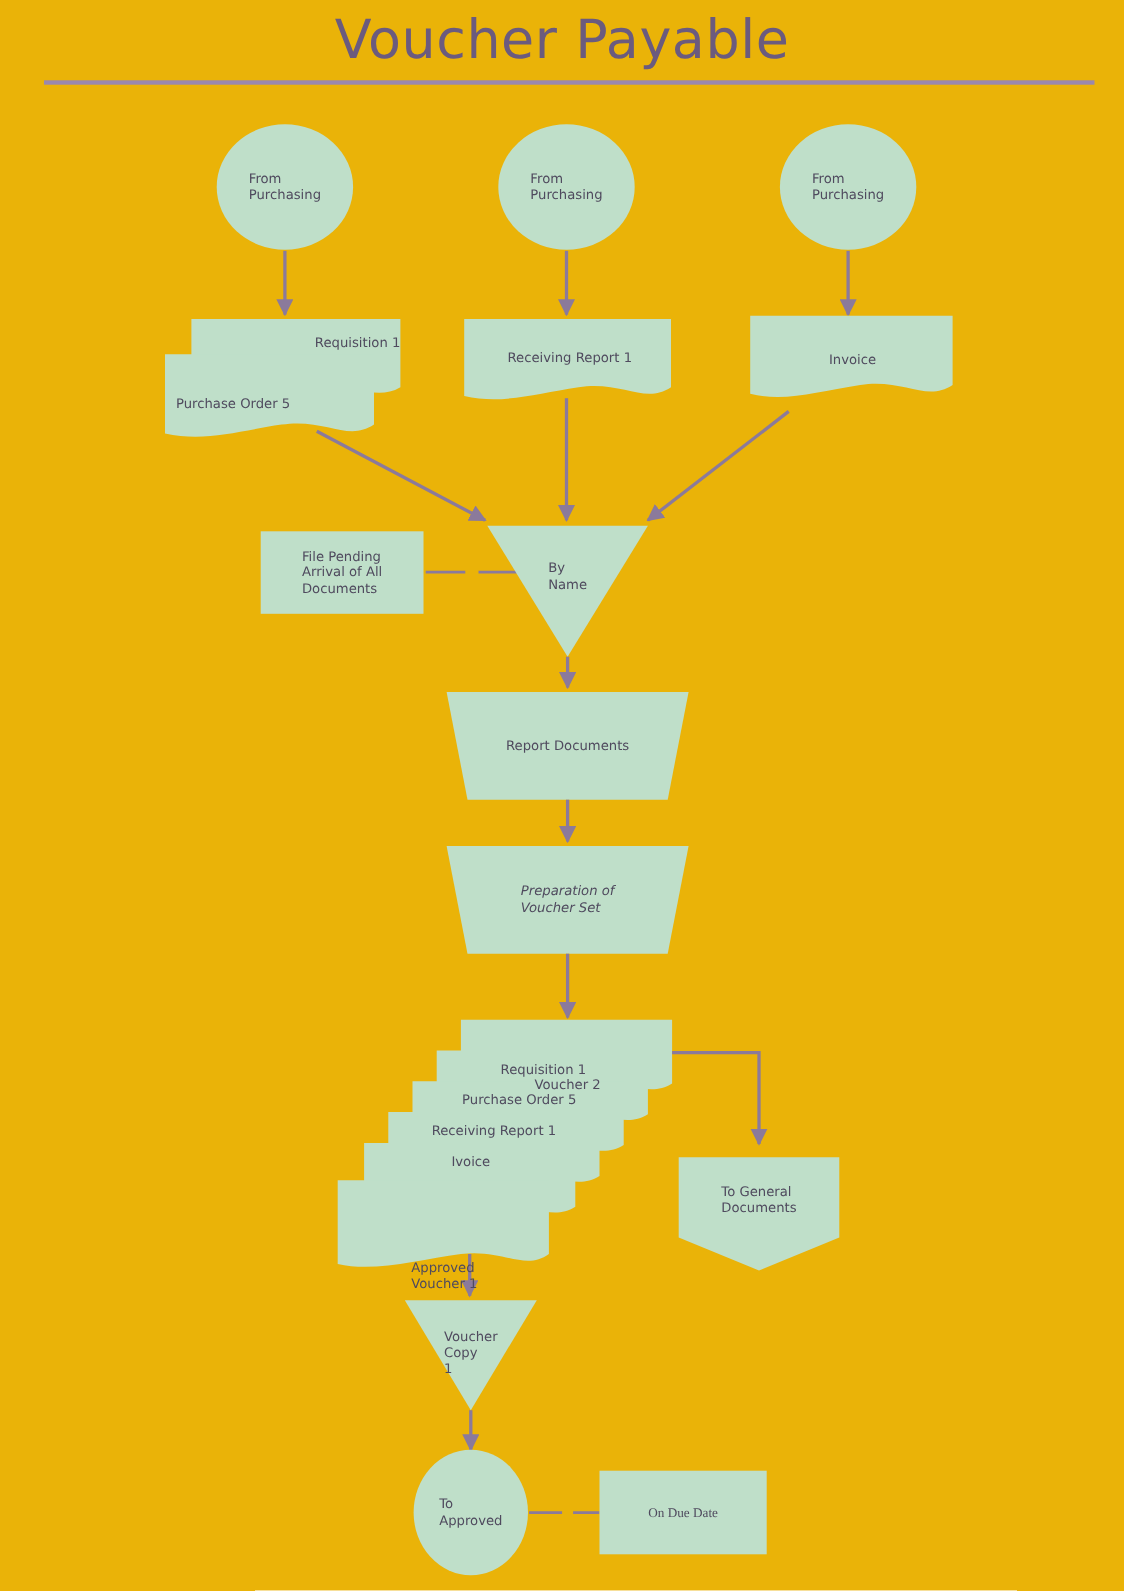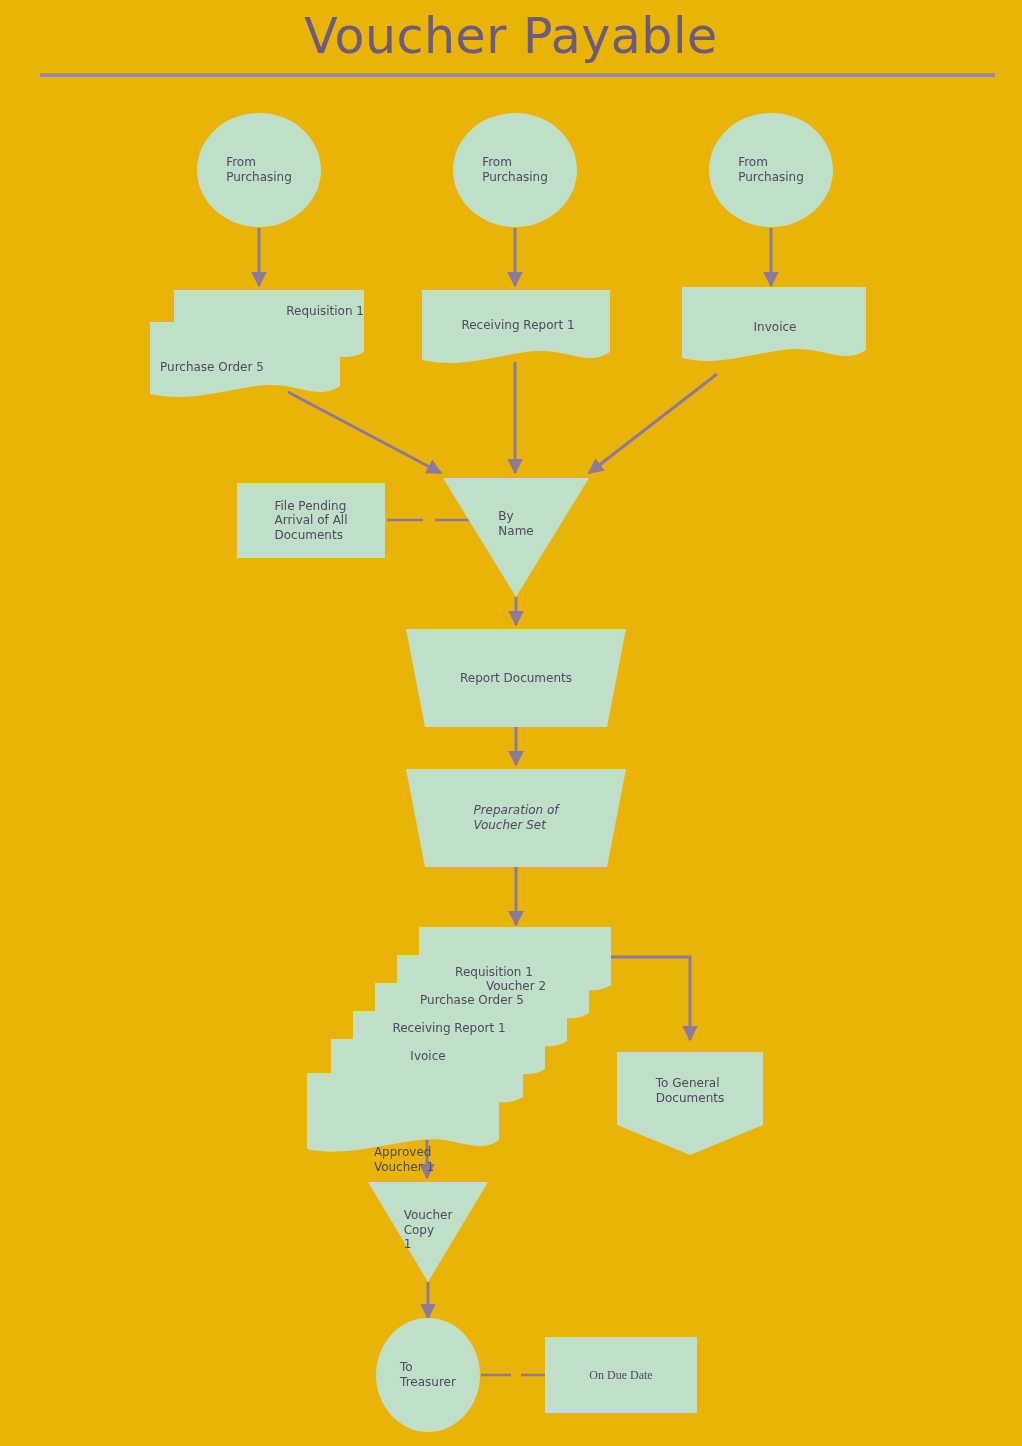--- a/index.html
+++ b/index.html
@@ -184,17 +184,17 @@
 Voucher 1</div>
 
   <div class="node-label" style="left:617px; top:1063px; width:146px; height:56px;">To General
 Documents</div>
 
   <div class="node-label" style="left:378px; top:1192px; width:100px; height:76px;">Voucher
 Copy
 1</div>
 
   <div class="node-label" style="left:376px; top:1346px; width:104px; height:58px;">To
-Treasurer</div>
+Approved</div>
 
   <div class="node-label" style="left:545px; top:1337px; width:152px; height:76px;font-family:Liberation Serif, serif;">On Due Date</div>
 
 </div>
 
 </body></html>

